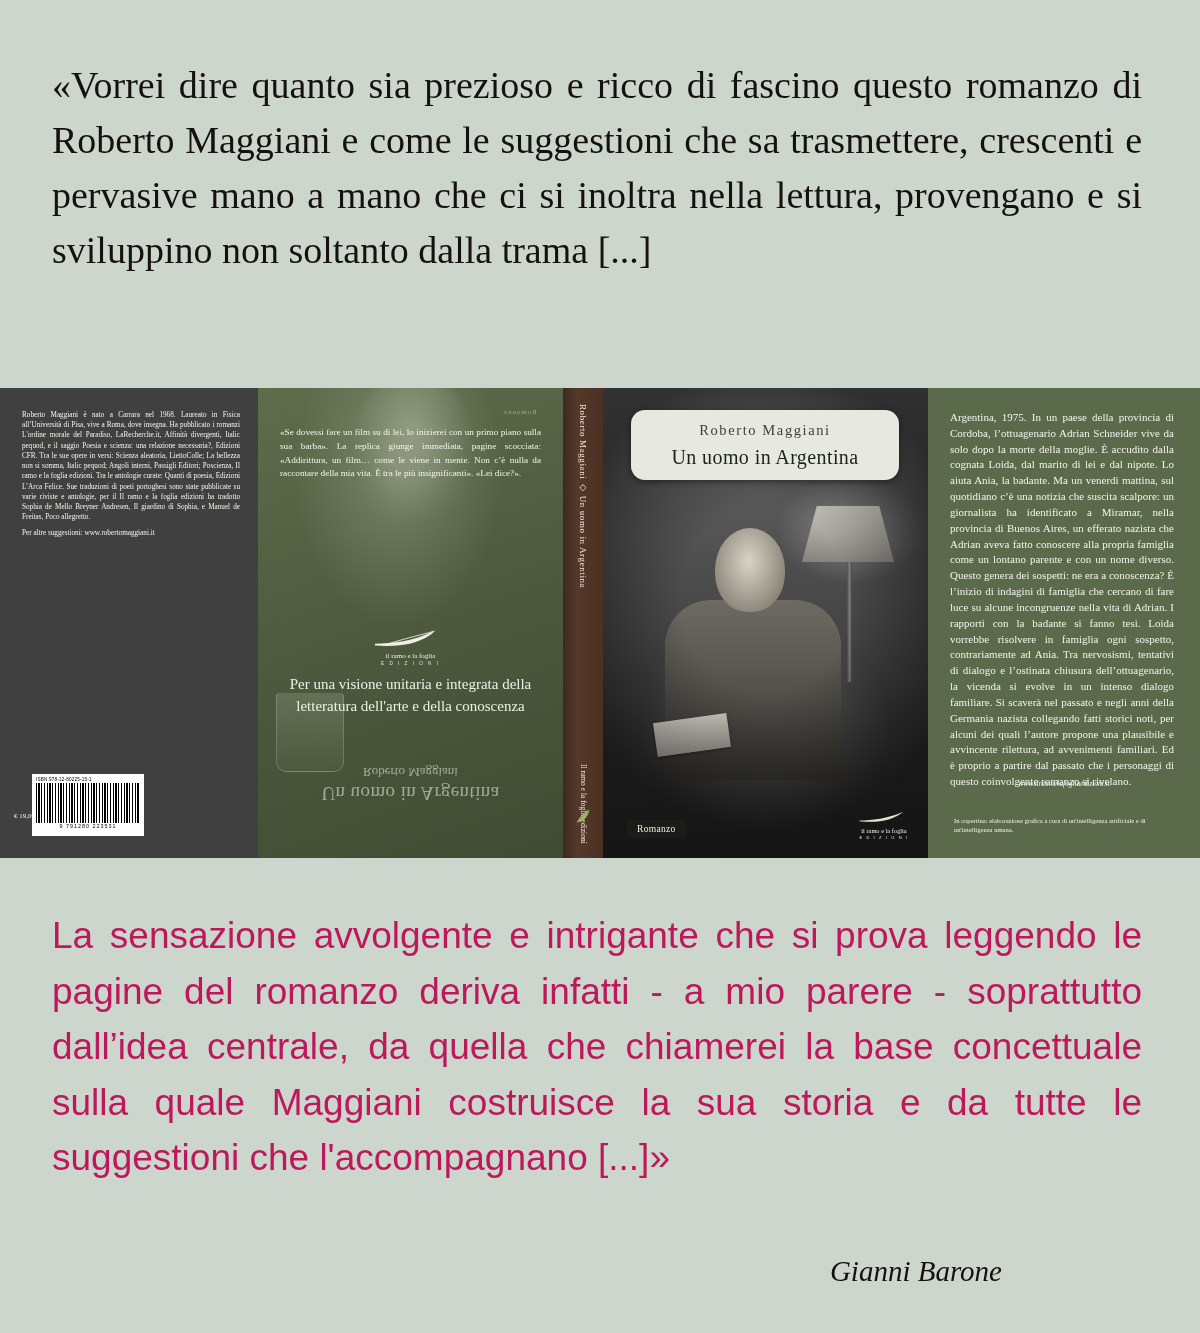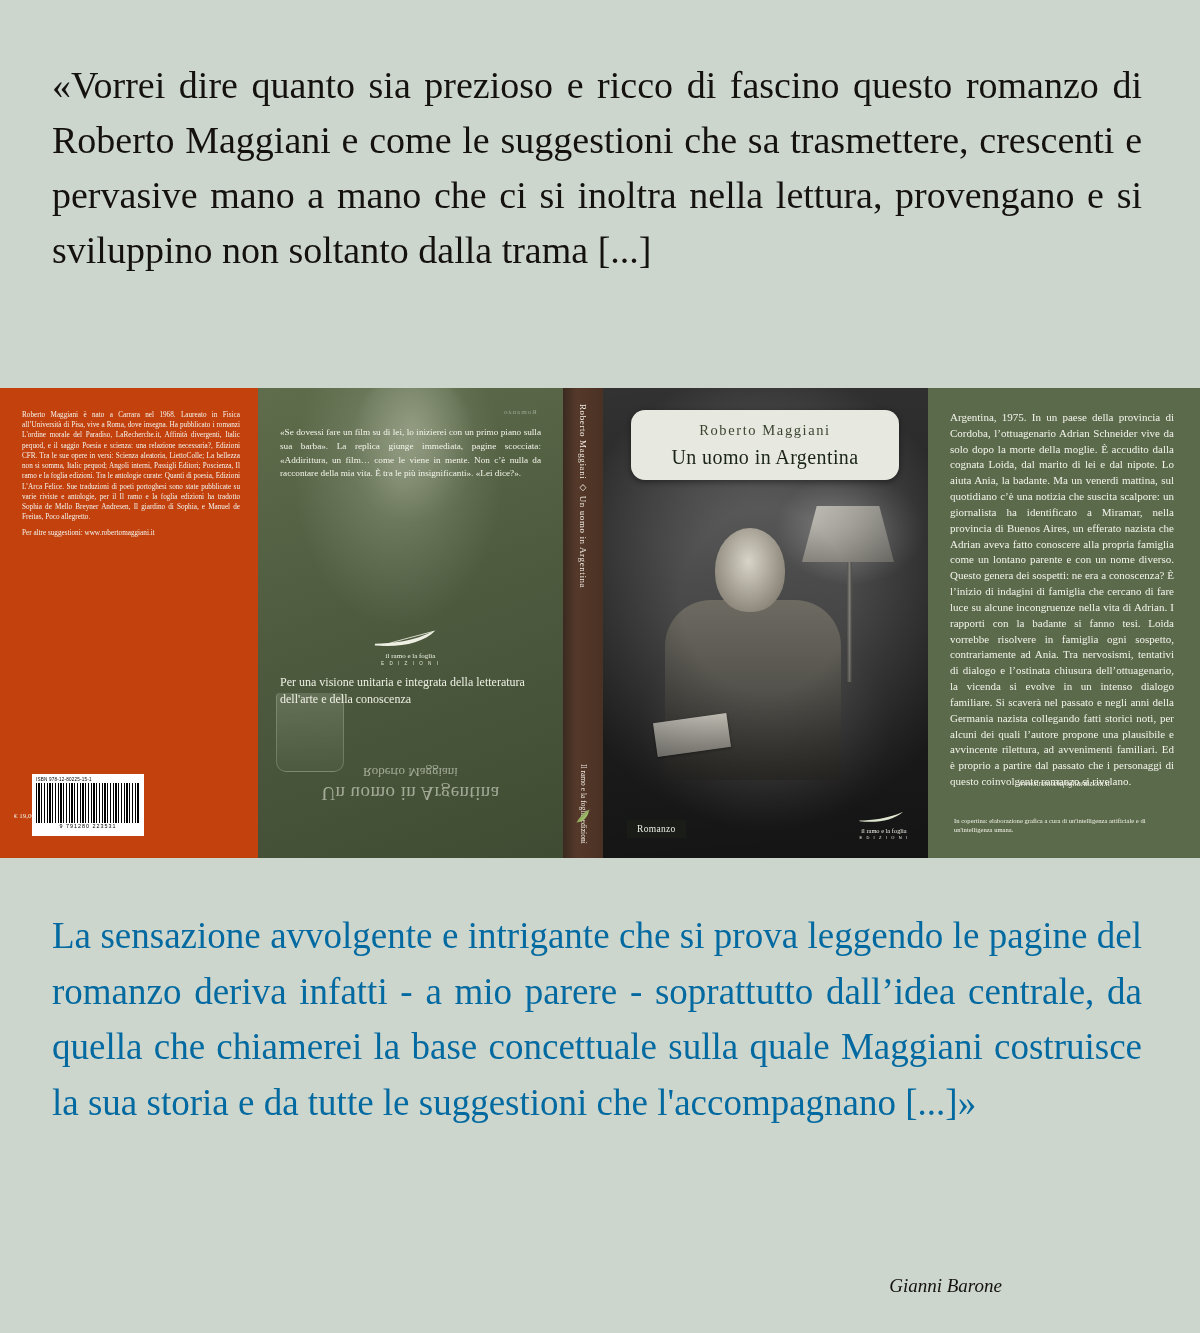--- a/index.html
+++ b/index.html
@@ -40,21 +40,21 @@
     top: 388px;
     width: 1200px;
     height: 470px;
     display: flex;
     background: #4e5b3f;
   }
 
   
   .panel-flap-left {
     width: 258px;
-    background: #c2410c;
+    background: #404040;
     position: relative;
     color: #f2f2ec;
     box-sizing: border-box;
     padding: 22px 18px 18px 22px;
   }
   .bio-text {
     font-family: "Liberation Serif", serif;
     font-size: 7.2px;
     line-height: 1.42;
     text-align: justify;
@@ -178,23 +178,23 @@
     font-family: "Liberation Sans", sans-serif;
     font-size: 4.6px;
     letter-spacing: 2px;
     color: #dfe3d2;
   }
   .tagline {
     position: absolute;
     left: 22px;
     right: 22px;
     top: 286px;
-    text-align: left;
-    font-family: "Liberation Serif", serif;
-    font-size: 12px;
+    text-align: center;
+    font-family: "Liberation Serif", serif;
+    font-size: 15px;
     line-height: 1.45;
     color: #eef0e5;
     z-index: 3;
   }
   .mirror-title {
     position: absolute;
     left: 0;
     right: 0;
     bottom: 54px;
     text-align: center;
@@ -420,36 +420,35 @@
     line-height: 1.4;
     color: #f0f0e6;
   }
 
   
   .quote-bottom {
     position: absolute;
     left: 52px;
     top: 908px;
     width: 1090px;
-    font-family: Liberation Serif, serif;
+    font-family: Liberation Sans, sans-serif;
     font-size: 37px;
     line-height: 1.5;
-    color: #0369a1;
+    color: #be185d;
     text-align: justify;
     text-justify: inter-word;
   }
   .attribution {
     position: absolute;
     right: 54px;
     top: 1255px;
     font-family: "Liberation Serif", serif;
     font-style: italic;
-    font-size: 19px;
+    font-size: 29px;
     color: #14110f;
-    margin-top: 20px;
   }
 </style>
 </head>
 <body>
 
 <div class="page">
 
   <div class="quote-top">«Vorrei dire quanto sia prezioso e ricco di fascino questo romanzo di Roberto Maggiani e come le suggestioni che sa trasmettere, crescenti e pervasive mano a mano che ci si inoltra nella lettura, provengano e si sviluppino non soltanto dalla trama [...]</div>
 
   <div class="cover-strip">

